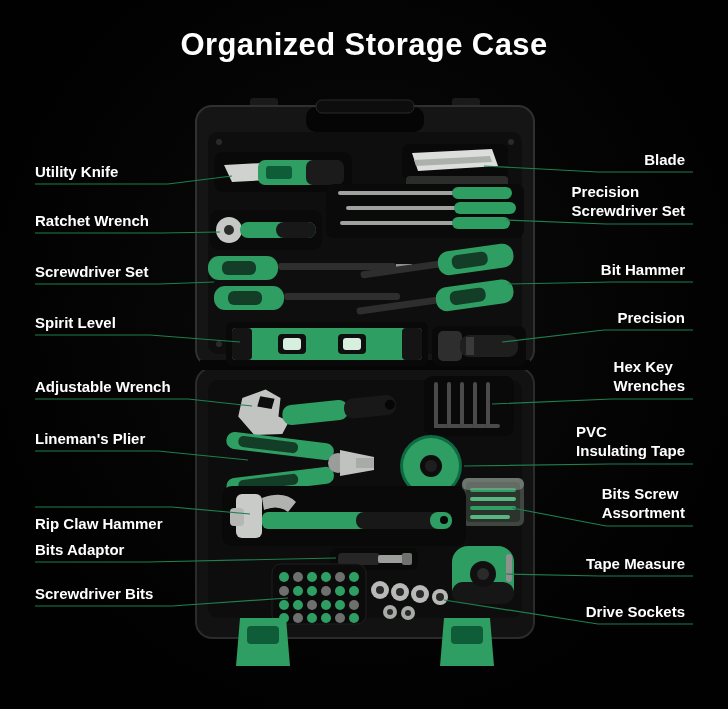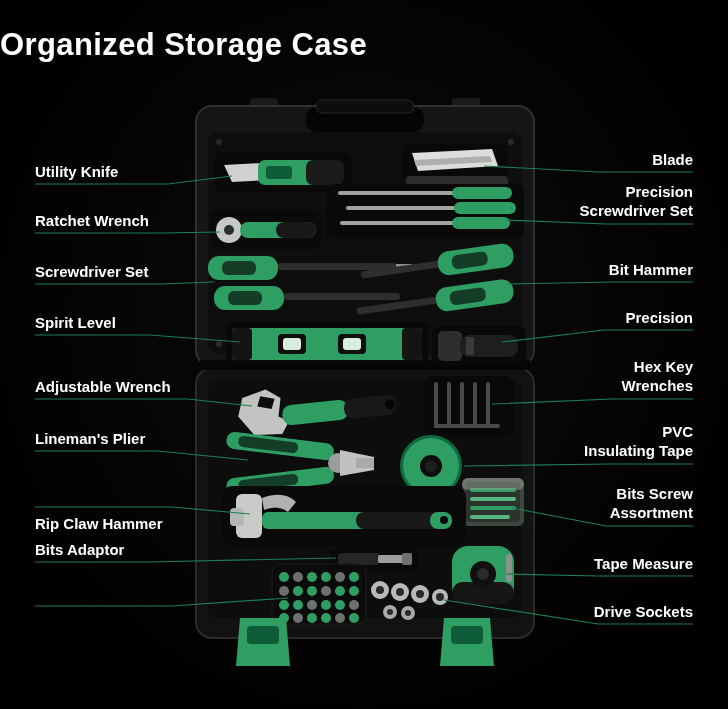--- a/index.html
+++ b/index.html
@@ -10,29 +10,29 @@
     --text:#ffffff;
   }
   *{box-sizing:border-box;}
   body{margin:0;background:#000;display:flex;justify-content:center;}
   .stage{
     position:relative;width:728px;height:709px;overflow:hidden;
     background:radial-gradient(ellipse at 50% 45%, #0b0b0b 0%, #010101 75%);
     font-family:"Liberation Sans", sans-serif;
   }
   .title{
-    position:absolute;top:27px;left:0;width:100%;text-align:left;
+    position:absolute;top:27px;left:0;width:100%;text-align:center;
     color:var(--text);font-size:31px;font-weight:800;letter-spacing:.4px;margin:0;
   }
   .label{
     position:absolute;color:var(--text);font-size:15px;font-weight:700;
     line-height:19px;white-space:pre-line;
   }
   .label.left{left:35px;text-align:center;}
-  .label.right{right:35px;text-align:right;}
+  .label.right{right:43px;text-align:left;}
   svg.art,svg.lines{position:absolute;left:0;top:0;}
   svg.lines polyline{fill:none;stroke:var(--line);stroke-width:1.2;}
 </style>
 </head>
 <body>
 
 <div class="stage">
 
   <h1 class="title">Organized Storage Case</h1>
 
@@ -279,20 +279,21 @@
   </svg>
 
   <div class="label left" style="top:162px">Utility Knife</div>
   <div class="label left" style="top:211px">Ratchet Wrench</div>
   <div class="label left" style="top:262px">Screwdriver Set</div>
   <div class="label left" style="top:313px">Spirit Level</div>
   <div class="label left" style="top:377px">Adjustable Wrench</div>
   <div class="label left" style="top:429px">Lineman's Plier</div>
   <div class="label left" style="top:514px">Rip Claw Hammer</div>
   <div class="label left" style="top:540px">Bits Adaptor</div>
+  <div class="label left" style="top:584px">Screwdriver Bits</div>
 
   <div class="label right" style="top:150px">Blade</div>
   <div class="label right" style="top:182px">Precision
 Screwdriver Set</div>
   <div class="label right" style="top:260px">Bit Hammer</div>
   <div class="label right" style="top:308px">Precision</div>
   <div class="label right" style="top:357px">Hex Key
 Wrenches</div>
   <div class="label right" style="top:422px">PVC
 Insulating Tape</div>

